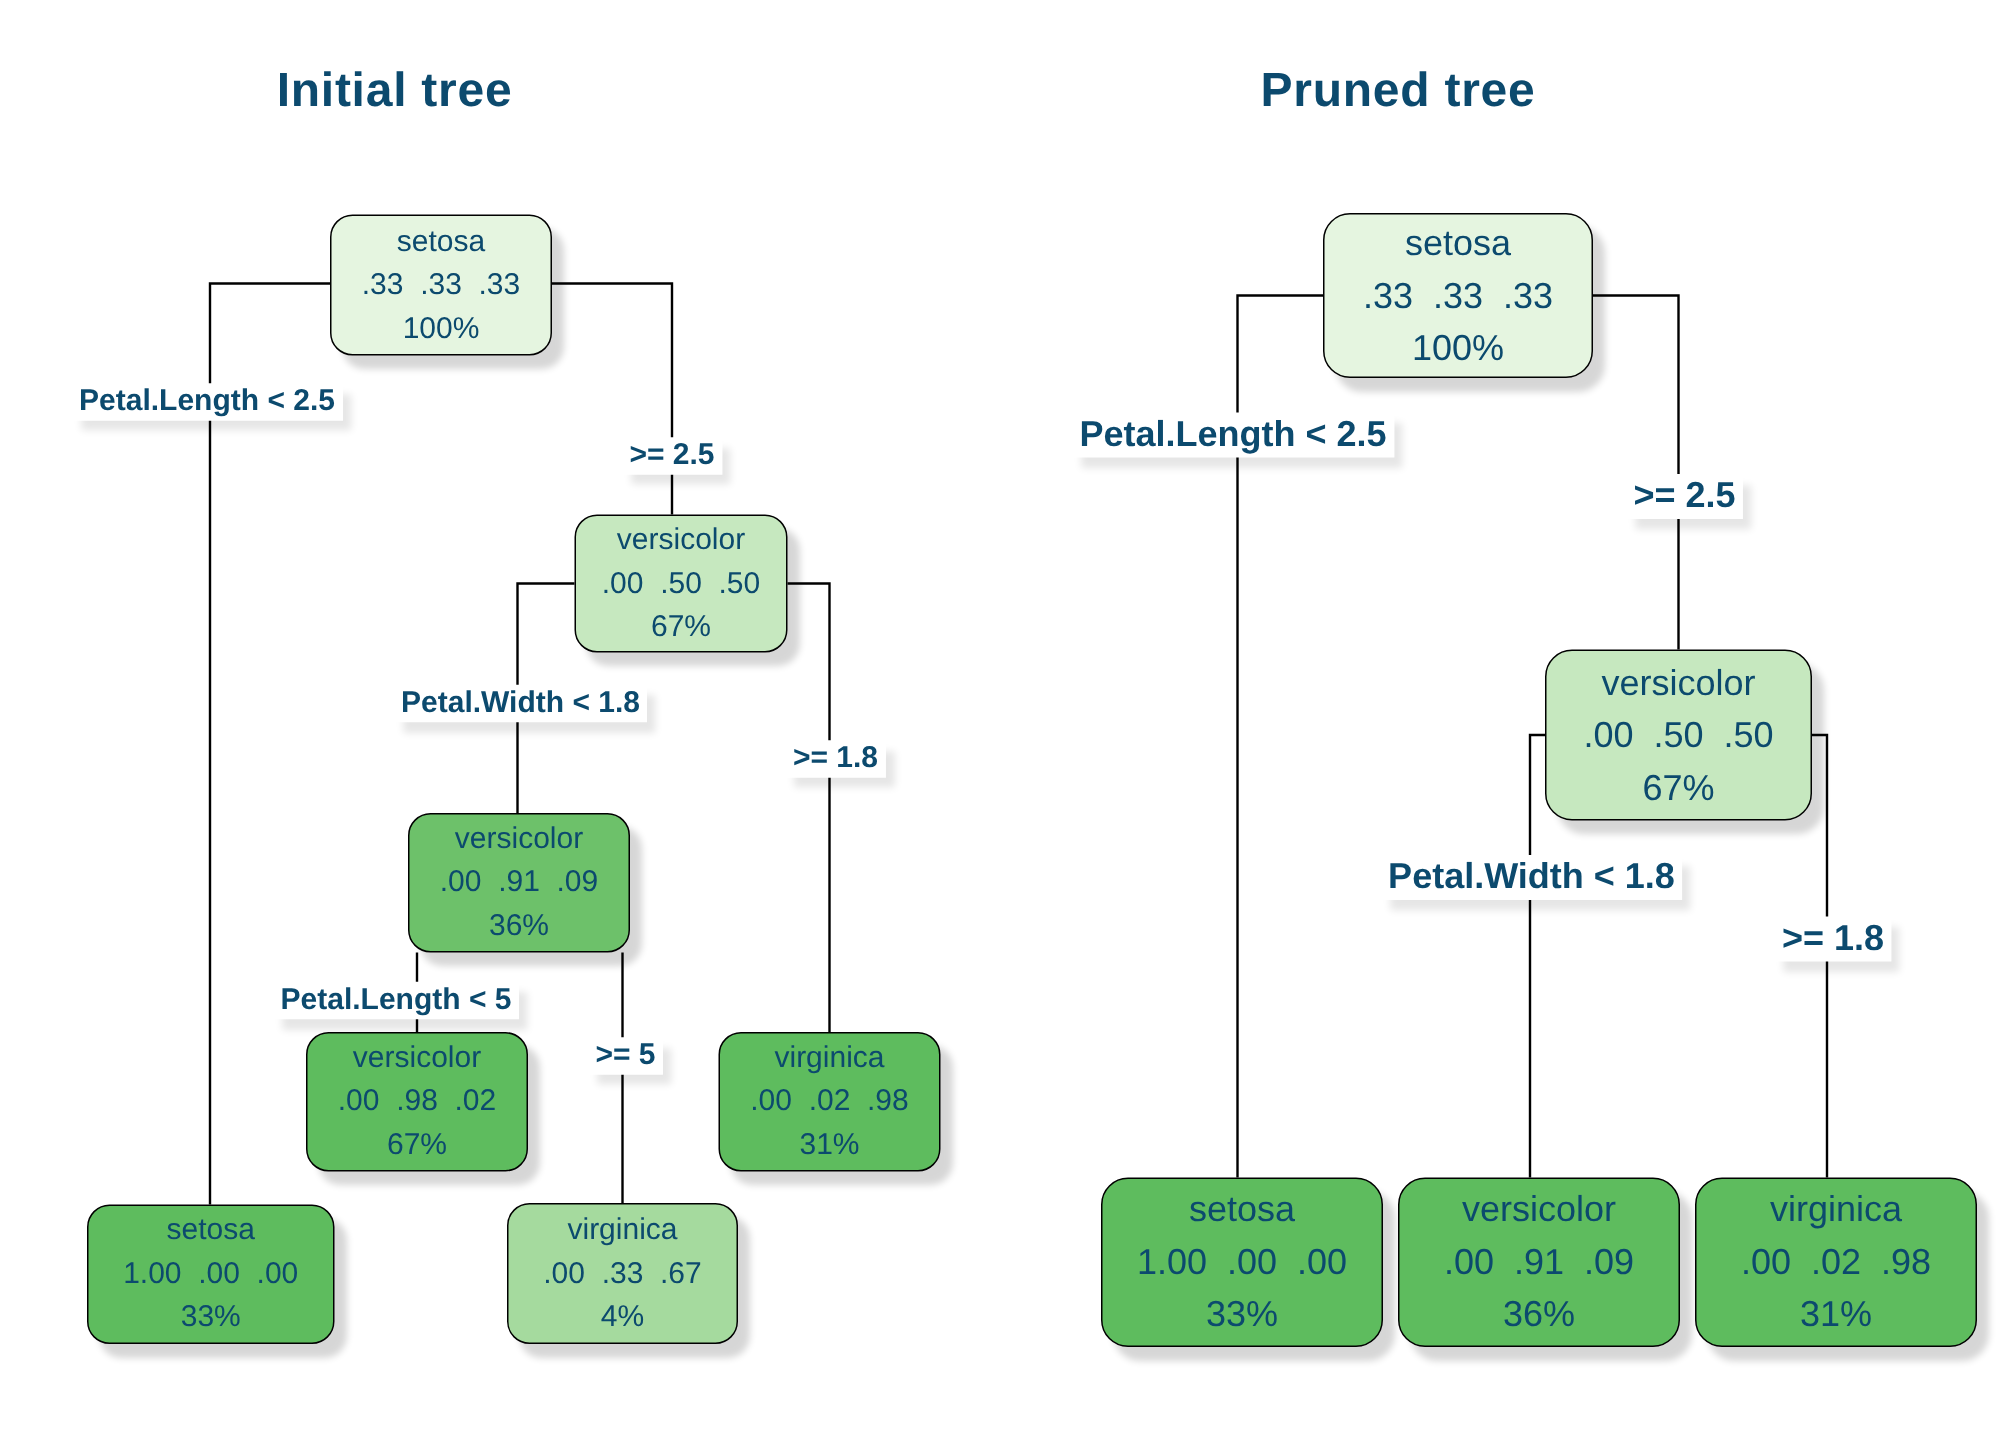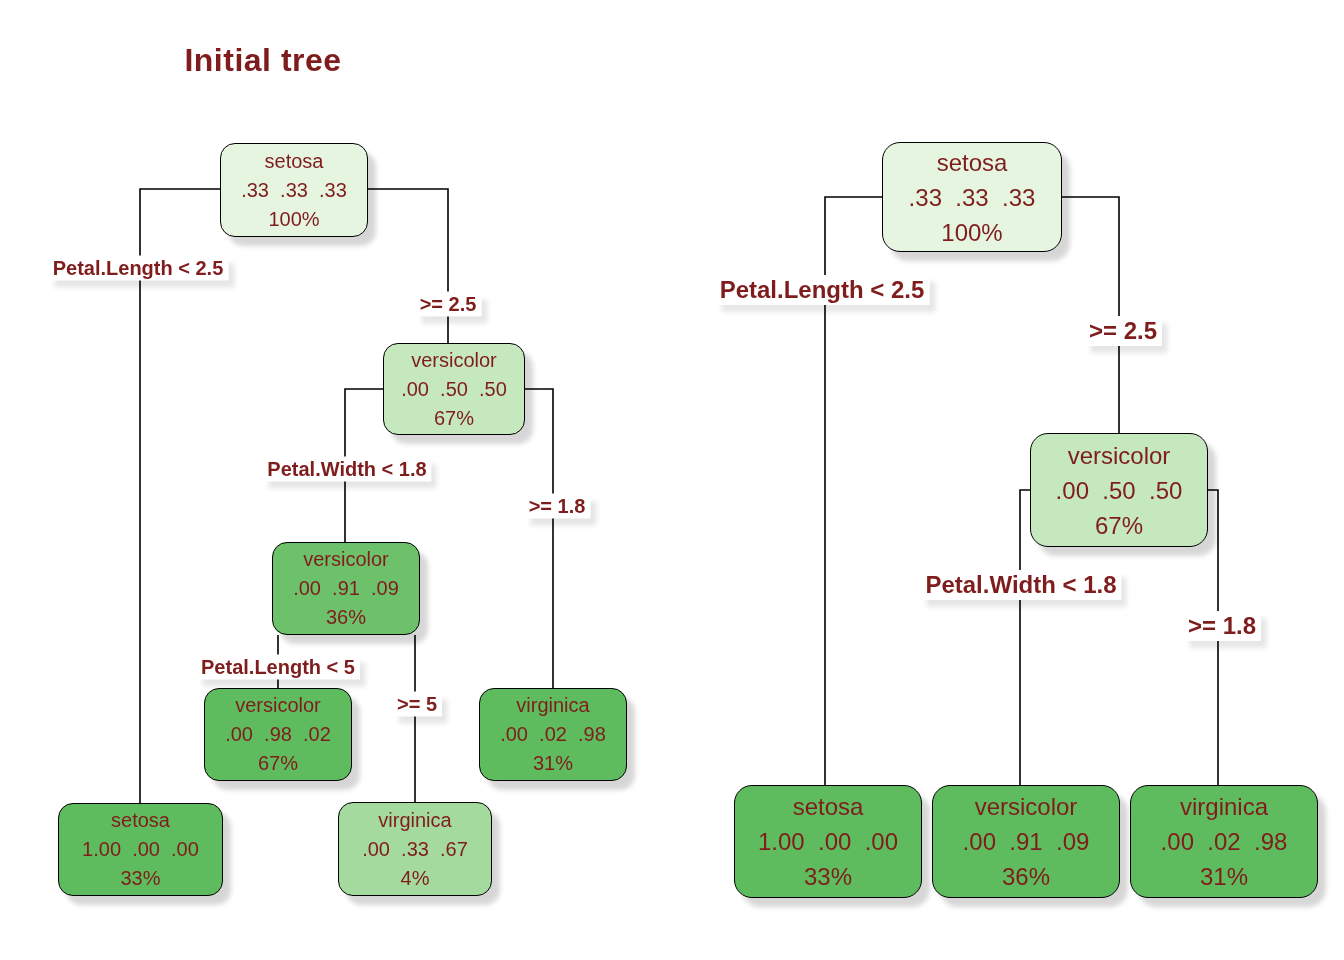--- a/index.html
+++ b/index.html
@@ -1,18 +1,18 @@
 <!DOCTYPE html>
 <html><head>
 <meta charset="utf-8">
 <style>
   html,body { margin:0; padding:0; background:#ffffff; }
   .canvas {
     position:relative; width:1344px; height:960px; background:#ffffff;
-    font-family:"Liberation Sans","DejaVu Sans",sans-serif; color:#7f1d1d;
+    font-family:"Liberation Sans","DejaVu Sans",sans-serif; color:#0c4a6e;
     overflow:hidden;
   }
   svg.edges { position:absolute; left:0; top:0; }
   svg.edges polyline { fill:none; stroke:#000; stroke-width:1.6px; }
 
   .panel-title {
     position:absolute; transform:translate(-50%,-50%);
     font-weight:bold; font-size:32px; letter-spacing:0.5px; white-space:pre;
   }
 
@@ -46,26 +46,27 @@
     <polyline points="525,389 553,389 553,688"></polyline>
     <polyline points="278,635 278,688"></polyline>
     <polyline points="415,635 415,802"></polyline>
 
     <polyline points="825,785 825,197 1119,197 1119,433"></polyline>
     <polyline points="1020,785 1020,490 1030,490"></polyline>
     <polyline points="1208,490 1218,490 1218,785"></polyline>
   </svg>
 
   <div class="panel-title" style="left:263px;top:60px">Initial tree</div>
+  <div class="panel-title" style="left:932px;top:60px">Pruned tree</div>
 
   <div class="elabel el-init" style="left:138px;top:268px">Petal.Length &lt; 2.5</div>
   <div class="elabel el-init" style="left:448px;top:304px">&gt;= 2.5</div>
   <div class="elabel el-init" style="left:347px;top:469px">Petal.Width &lt; 1.8</div>
   <div class="elabel el-init" style="left:557px;top:506px">&gt;= 1.8</div>
-  <div class="elabel el-init" style="left:278px;top:667px">Petal.Length &lt; 5</div>
+  <div class="elabel el-init" style="left:264px;top:667px">Petal.Length &lt; 5</div>
   <div class="elabel el-init" style="left:417px;top:704px">&gt;= 5</div>
 
   <div class="elabel el-prun" style="left:822px;top:290px">Petal.Length &lt; 2.5</div>
   <div class="elabel el-prun" style="left:1123px;top:331px">&gt;= 2.5</div>
   <div class="elabel el-prun" style="left:1021px;top:585px">Petal.Width &lt; 1.8</div>
   <div class="elabel el-prun" style="left:1222px;top:626px">&gt;= 1.8</div>
 
   <div class="node n-init" style="left: 220px; top: 143px; width: 148px; height: 94px; background-color: rgb(229, 245, 224);">
     <div>setosa</div>
     <div>.33  .33  .33</div>

